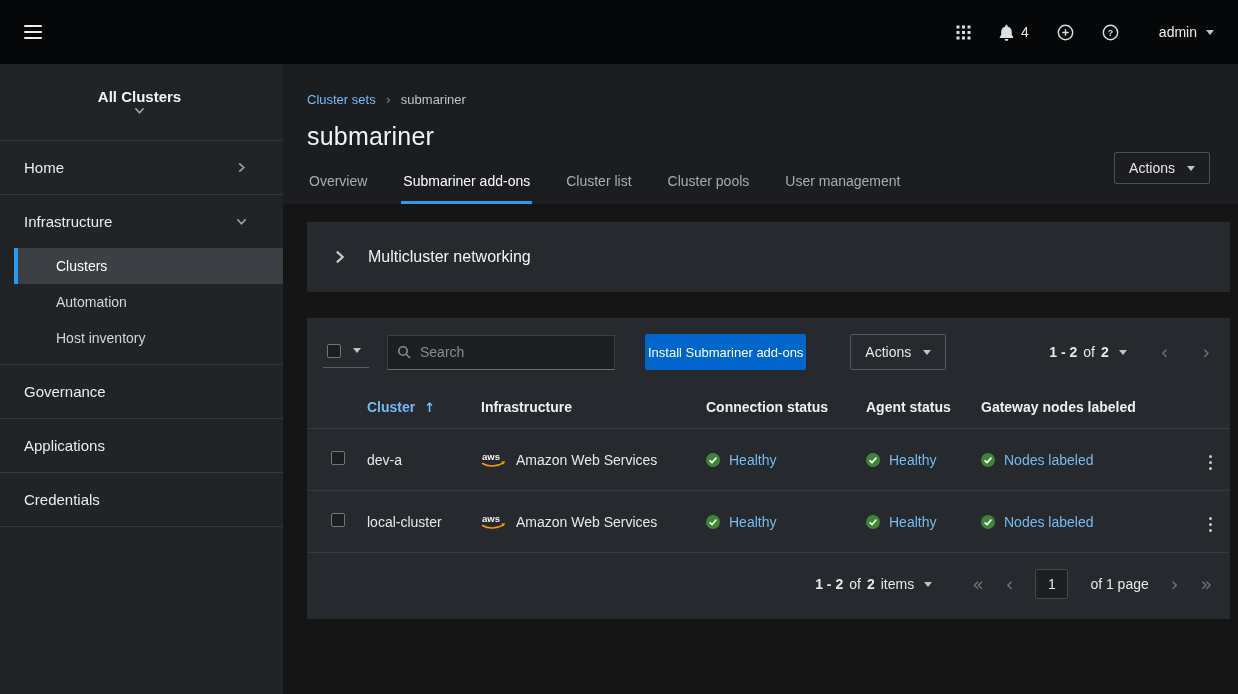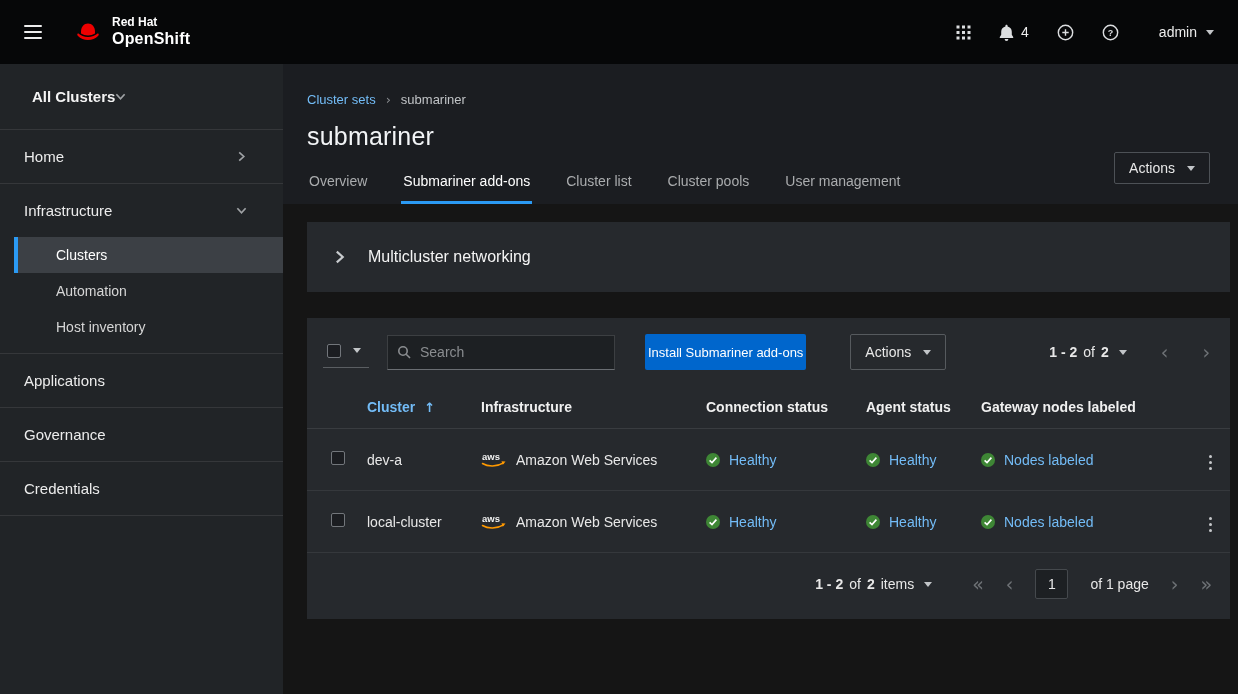--- a/index.html
+++ b/index.html
@@ -28,21 +28,21 @@
   .notif-count{font-size:14px;color:#ededed;}
   .user-menu{margin-left:12px;display:flex;align-items:center;gap:9px;color:#ededed;}
   .caret{width:0;height:0;border-left:4px solid transparent;border-right:4px solid transparent;border-top:5px solid #c2c5c8;display:inline-block;}
 
   
   .body-row{display:flex;flex:1;min-height:0;}
 
   
   .sidebar{width:283px;background:#212427;flex:0 0 auto;overflow:hidden;}
   .divider-b{border-bottom:1px solid rgba(255,255,255,0.09);}
-  .perspective{display:flex;align-items:center;justify-content:flex-start;padding:24px 36px 24px 32px;cursor:pointer;}
+  .perspective{display:flex;align-items:center;justify-content:flex-end;padding:24px 36px 24px 32px;cursor:pointer;flex-direction:column;}
   .persp-label{font-size:15px;font-weight:700;color:#f4f4f4;}
   .nav-item{display:flex;align-items:center;justify-content:space-between;padding:18px 36px 18px 24px;font-size:15px;color:#ececec;cursor:pointer;}
   .nav-group{padding-bottom:8px;}
   .nav-sub{padding:10px 24px 10px 56px;font-size:14px;color:#d6d6d6;cursor:pointer;}
   .nav-sub.active{margin-left:14px;padding-left:38px;border-left:4px solid var(--accent-blue);background:#3c4045;color:#fff;}
   .chev{flex:0 0 auto;}
 
   
   .main{flex:1;display:flex;flex-direction:column;min-width:0;}
   .page-header{background:#1b1d21;padding:28px 28px 0 24px;position:relative;flex:0 0 auto;}
@@ -107,30 +107,20 @@
 
 <div class="app">
 
   <header class="masthead">
     <div class="m-left">
       <button class="icon-btn hamburger">
           <span></span>
           <span></span>
           <span></span>
         </button>
-      <div class="brand">
-        <svg width="32" height="24" viewBox="0 0 32 24">
-          <path d="M9 12 C9 6.5 12 3.5 16 3.5 C20 3.5 23 6.5 23 12 L23 13.5 C21 14.8 18.6 15.5 16 15.5 C13.4 15.5 11 14.8 9 13.5 Z" fill="#ee0000"></path>
-          <path d="M6 13.2 C8.8 15.6 12.2 17 16 17 C19.8 17 23.2 15.6 26 13.2 C27 14 27 15 26 16 C23.5 18.6 20 20 16 20 C12 20 8.5 18.6 6 16 C5 15 5 14 6 13.2 Z" fill="#ee0000"></path>
-        </svg>
-        <div class="brand-text">
-          <span class="brand-l1">Red Hat</span>
-          <span class="brand-l2">OpenShift</span>
-        </div>
-      </div>
     </div>
     <div class="m-right">
       <button class="icon-btn">
         <svg width="15" height="15" viewBox="0 0 15 15" fill="#dcdee0">
           <rect x="0.5" y="0.5" width="3" height="3"></rect>
             <rect x="6" y="0.5" width="3" height="3"></rect>
             <rect x="11.5" y="0.5" width="3" height="3"></rect>
           <rect x="0.5" y="6" width="3" height="3"></rect>
             <rect x="6" y="6" width="3" height="3"></rect>
             <rect x="11.5" y="6" width="3" height="3"></rect>
@@ -185,24 +175,24 @@
           <span>Infrastructure</span>
           <svg class="chev" width="11" height="11" viewBox="0 0 12 12">
               <path d="M1.5 3.5 L6 8.5 L10.5 3.5" fill="none" stroke="#9fa2a5" stroke-width="1.8"></path>
             </svg>
         </div>
         <div class="nav-sub active"><span>Clusters</span></div>
         <div class="nav-sub"><span>Automation</span></div>
         <div class="nav-sub"><span>Host inventory</span></div>
       </div>
       <div class="nav-item divider-b">
+        <span>Governance</span>
+      </div>
+      <div class="nav-item divider-b">
         <span>Applications</span>
-      </div>
-      <div class="nav-item divider-b">
-        <span>Governance</span>
       </div>
       <div class="nav-item divider-b">
         <span>Credentials</span>
       </div>
     </nav>
 
     <div class="main">
 
       <div class="page-header">
         <nav class="breadcrumb">

